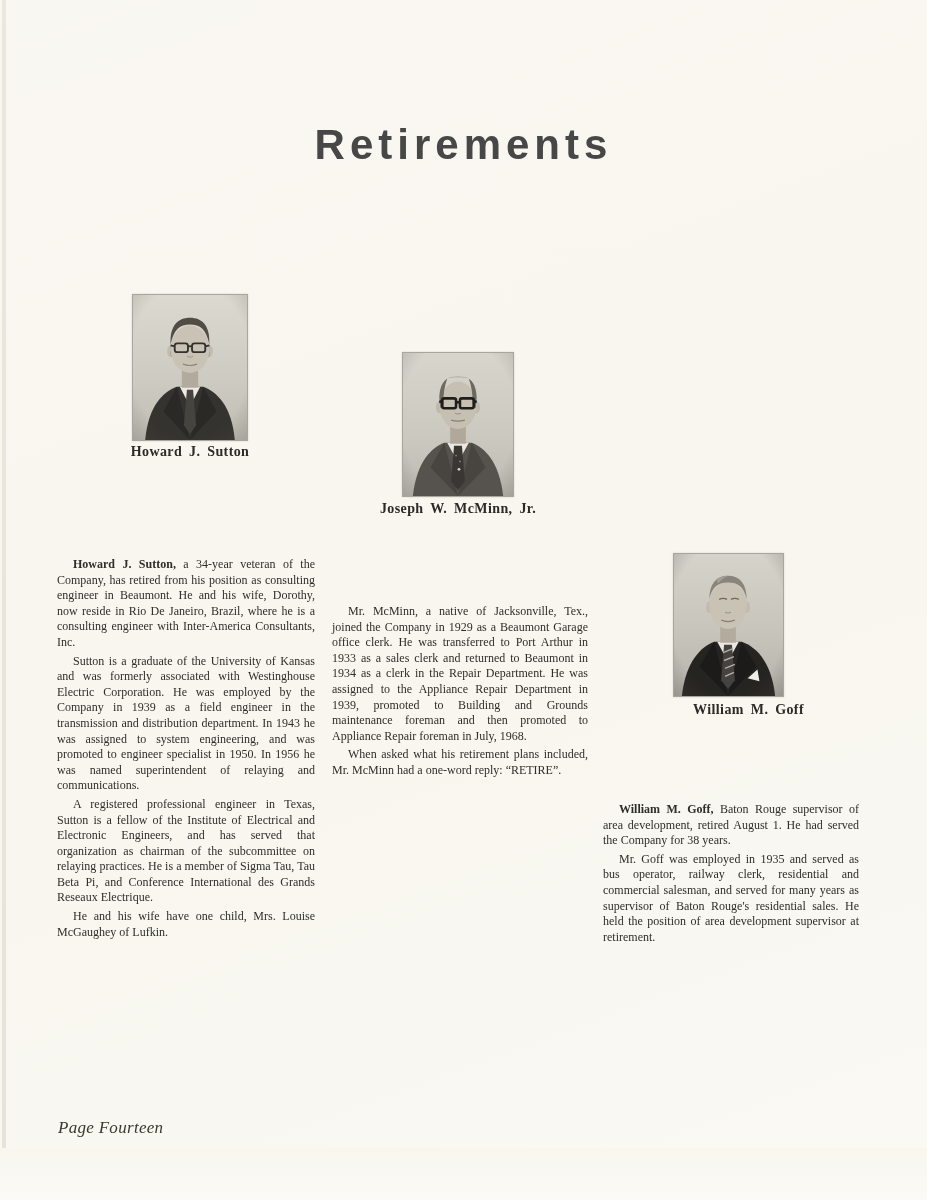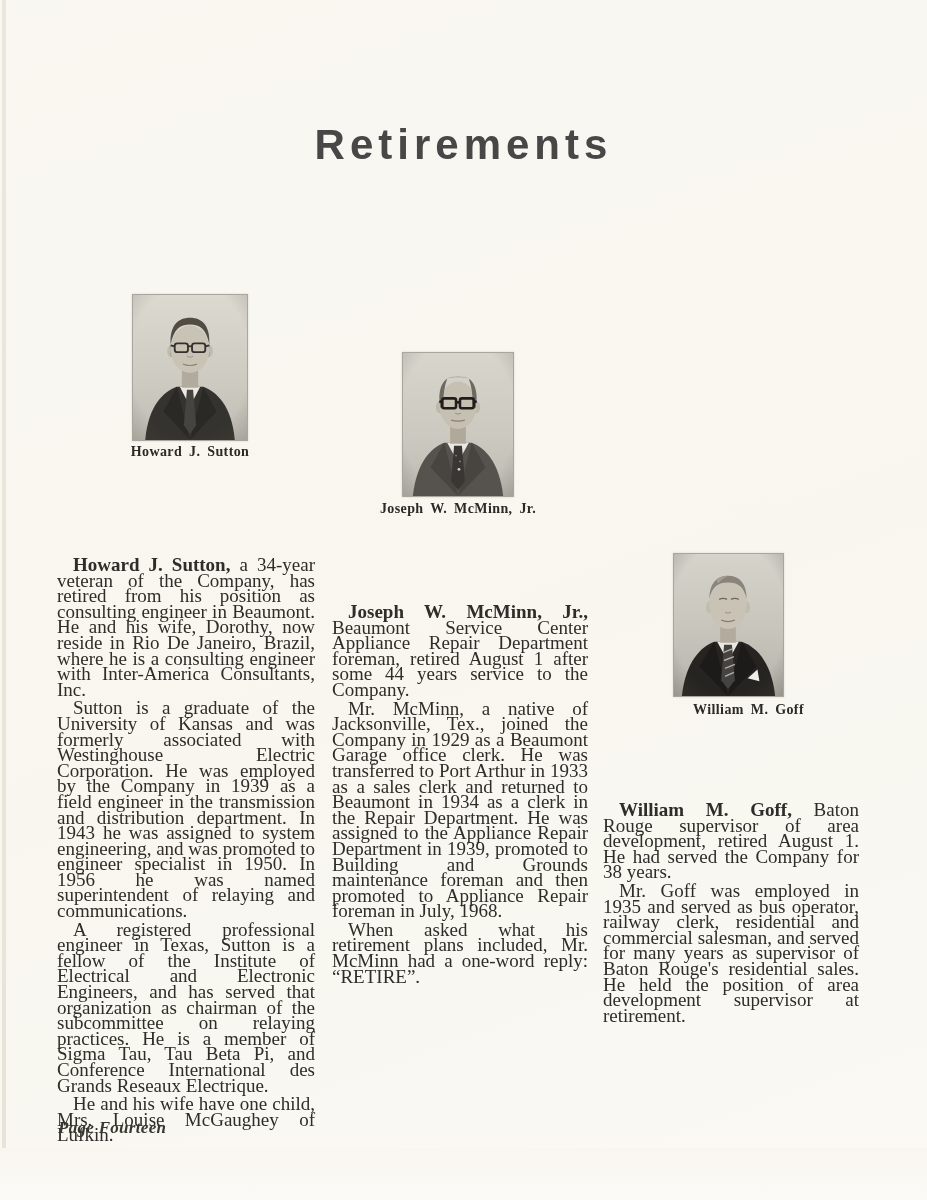--- a/index.html
+++ b/index.html
@@ -26,28 +26,28 @@
     position:absolute; border:1px solid #a9a69d; background:#cfccc5;
     box-shadow:0 0 2px rgba(120,115,100,0.25);
   }
   .photo svg { display:block; width:100%; height:100%; }
   .caption {
     position:absolute; text-align:center; font-weight:bold; font-size:14px;
     color:#2b2a27; letter-spacing:0.4px; word-spacing:3px;
     font-family:"Liberation Serif", serif;
   }
   .col {
-    position:absolute; font-size:19px; line-height:15.6px; color:#2e2d2a;
+    position:absolute; font-size:12px; line-height:15.6px; color:#2e2d2a;
     text-align:justify;
   }
   .col p { text-indent:16px; margin:0 0 3px 0; }
   .lead { font-weight:bold; }
   .footer {
     position:absolute; left:58px; top:1118px; font-style:italic;
-    font-size:17px; color:#39382f; letter-spacing:0.3px;font-weight:bold;
+    font-size:17px; color:#39382f; letter-spacing:0.3px;
   }
 </style>
 </head>
 <body>
 
 <div class="page">
   <div class="edge-line"></div>
   <div class="bottom-shade"></div>
 
   <h1 class="page-title">Retirements</h1>
@@ -173,21 +173,20 @@
   <div class="caption" style="left:654px; top:702px; width:150px;text-align:right;">William M. Goff</div>
 
   <section class="col" style="left:57px; top:557px; width:258px;">
     <p><strong class="lead">Howard J. Sutton,</strong><span> a 34-year veteran of the Company, has retired from his position as consulting engineer in Beaumont. He and his wife, Dorothy, now reside in Rio De Janeiro, Brazil, where he is a consulting engineer with Inter-America Consultants, Inc.</span></p>
     <p>Sutton is a graduate of the University of Kansas and was formerly associated with Westinghouse Electric Corporation. He was employed by the Company in 1939 as a field engineer in the transmission and distribution department. In 1943 he was assigned to system engineering, and was promoted to engineer specialist in 1950. In 1956 he was named superintendent of relaying and communications.</p>
     <p>A registered professional engineer in Texas, Sutton is a fellow of the Institute of Electrical and Electronic Engineers, and has served that organization as chairman of the subcommittee on relaying practices. He is a member of Sigma Tau, Tau Beta Pi, and Conference International des Grands Reseaux Electrique.</p>
     <p>He and his wife have one child, Mrs. Louise McGaughey of Lufkin.</p>
   </section>
 
   <section class="col" style="left:332px; top:604px; width:256px;">
-    <p><strong class="lead">Joseph W. McMinn, Jr.,</strong><span> Beaumont Service Center Appliance Repair Department foreman, retired August 1 after some 44 years service to the Company.</span></p>
     <p>Mr. McMinn, a native of Jacksonville, Tex., joined the Company in 1929 as a Beaumont Garage office clerk. He was transferred to Port Arthur in 1933 as a sales clerk and returned to Beaumont in 1934 as a clerk in the Repair Department. He was assigned to the Appliance Repair Department in 1939, promoted to Building and Grounds maintenance foreman and then promoted to Appliance Repair foreman in July, 1968.</p>
     <p>When asked what his retirement plans included, Mr. McMinn had a one-word reply: “RETIRE”.</p>
   </section>
 
   <section class="col" style="left:603px; top:802px; width:256px;">
     <p><strong class="lead">William M. Goff,</strong><span> Baton Rouge supervisor of area development, retired August 1. He had served the Company for 38 years.</span></p>
     <p>Mr. Goff was employed in 1935 and served as bus operator, railway clerk, residential and commercial salesman, and served for many years as supervisor of Baton Rouge's residential sales. He held the position of area development supervisor at retirement.</p>
   </section>
 
   <div class="footer">Page Fourteen</div>

